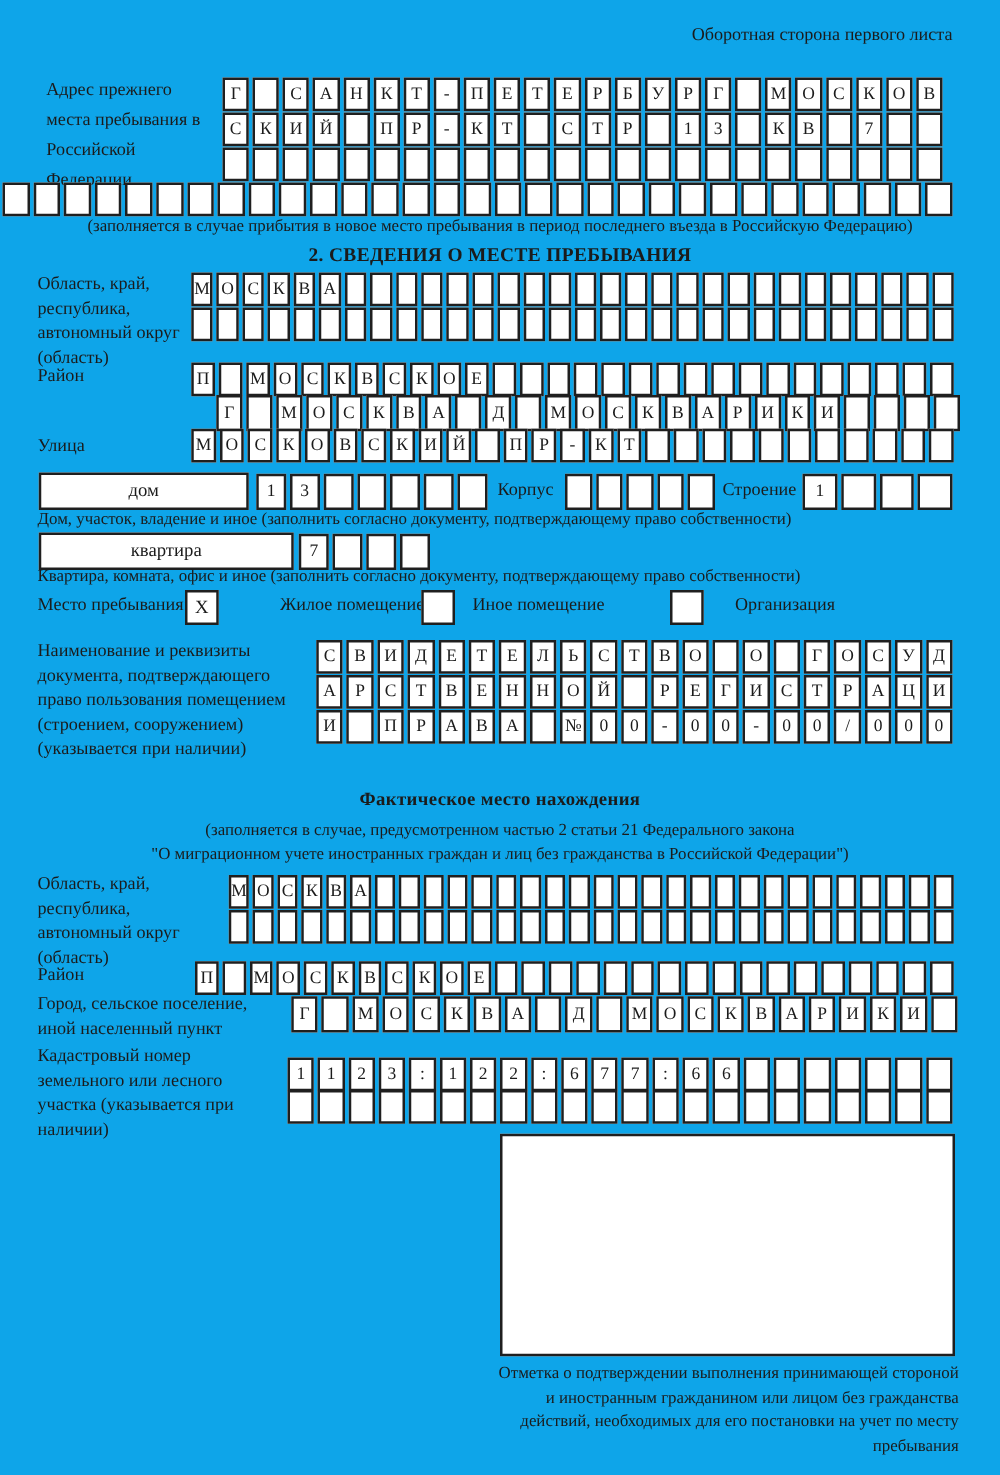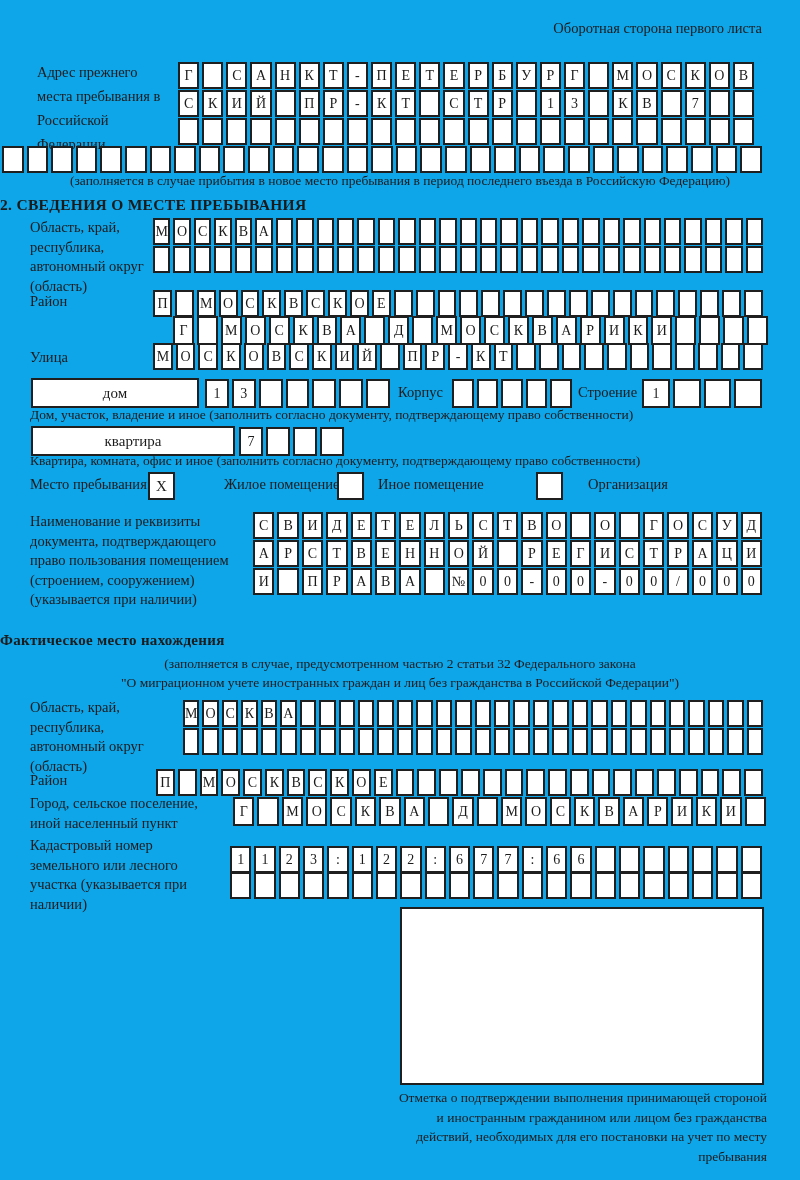--- a/index.html
+++ b/index.html
@@ -2,21 +2,21 @@
 <html><head>
 <meta charset="utf-8">
 <style>
   html,body{margin:0;padding:0;background:#fff;}
   .page{position:relative;width:800px;height:1180px;background:#0ea5e9;overflow:hidden;
         font-family:"Liberation Serif","DejaVu Serif",serif;color:#1b1b1b;}
   .abs{position:absolute;}
   .lbl{font-size:14.5px;line-height:24px;}
   .lbl2{font-size:14.5px;line-height:19.5px;}
   .cap{font-size:13.5px;text-align:center;width:800px;left:0;}
-  .ttl{font-size:15.5px;font-weight:bold;text-align:left;width:800px;left:0;letter-spacing:.3px;}
+  .ttl{font-size:15.5px;font-weight:bold;text-align:center;width:800px;left:0;letter-spacing:.3px;}
   .boxrow{display:flex;gap:3px;}
   .cb{flex:1 1 0;min-width:0;height:23px;border:2px solid #1f1f1f;background:#fff;
       display:flex;align-items:center;justify-content:center;
       font-size:14px;line-height:1;overflow:hidden;}
   .tallrow .cb{height:25px;}
   .rect{border:2px solid #1f1f1f;display:flex;align-items:center;justify-content:center;
         font-size:15px;background:#fff;}
   .chk{width:23px;height:24px;border:2px solid #1f1f1f;display:flex;align-items:center;
        justify-content:center;font-size:15px;background:#fff;}
   .inline-lbl{font-size:14.5px;line-height:24px;white-space:nowrap;}
@@ -412,21 +412,21 @@
       <span class="cb">-</span>
       <span class="cb">0</span>
       <span class="cb">0</span>
       <span class="cb">/</span>
       <span class="cb">0</span>
       <span class="cb">0</span>
       <span class="cb">0</span>
     </div>
 
   <div class="abs ttl" style="top:632px;font-size:15px;">Фактическое место нахождения</div>
-  <div class="abs cap" style="top:656px;">(заполняется в случае, предусмотренном частью 2 статьи 32 Федерального закона</div>
+  <div class="abs cap" style="top:656px;">(заполняется в случае, предусмотренном частью 2 статьи 21 Федерального закона</div>
   <div class="abs cap" style="top:675px;">"О миграционном учете иностранных граждан и лиц без гражданства в Российской Федерации")</div>
 
   <div class="abs lbl2" style="left:30px;top:698px;width:135px;">Область, край, республика, автономный округ (область)</div>
   <div class="abs boxrow" style="left:183px;top:700px;width:580px;">
       <span class="cb">М</span>
       <span class="cb">О</span>
       <span class="cb">С</span>
       <span class="cb">К</span>
       <span class="cb">В</span>
       <span class="cb">А</span>

